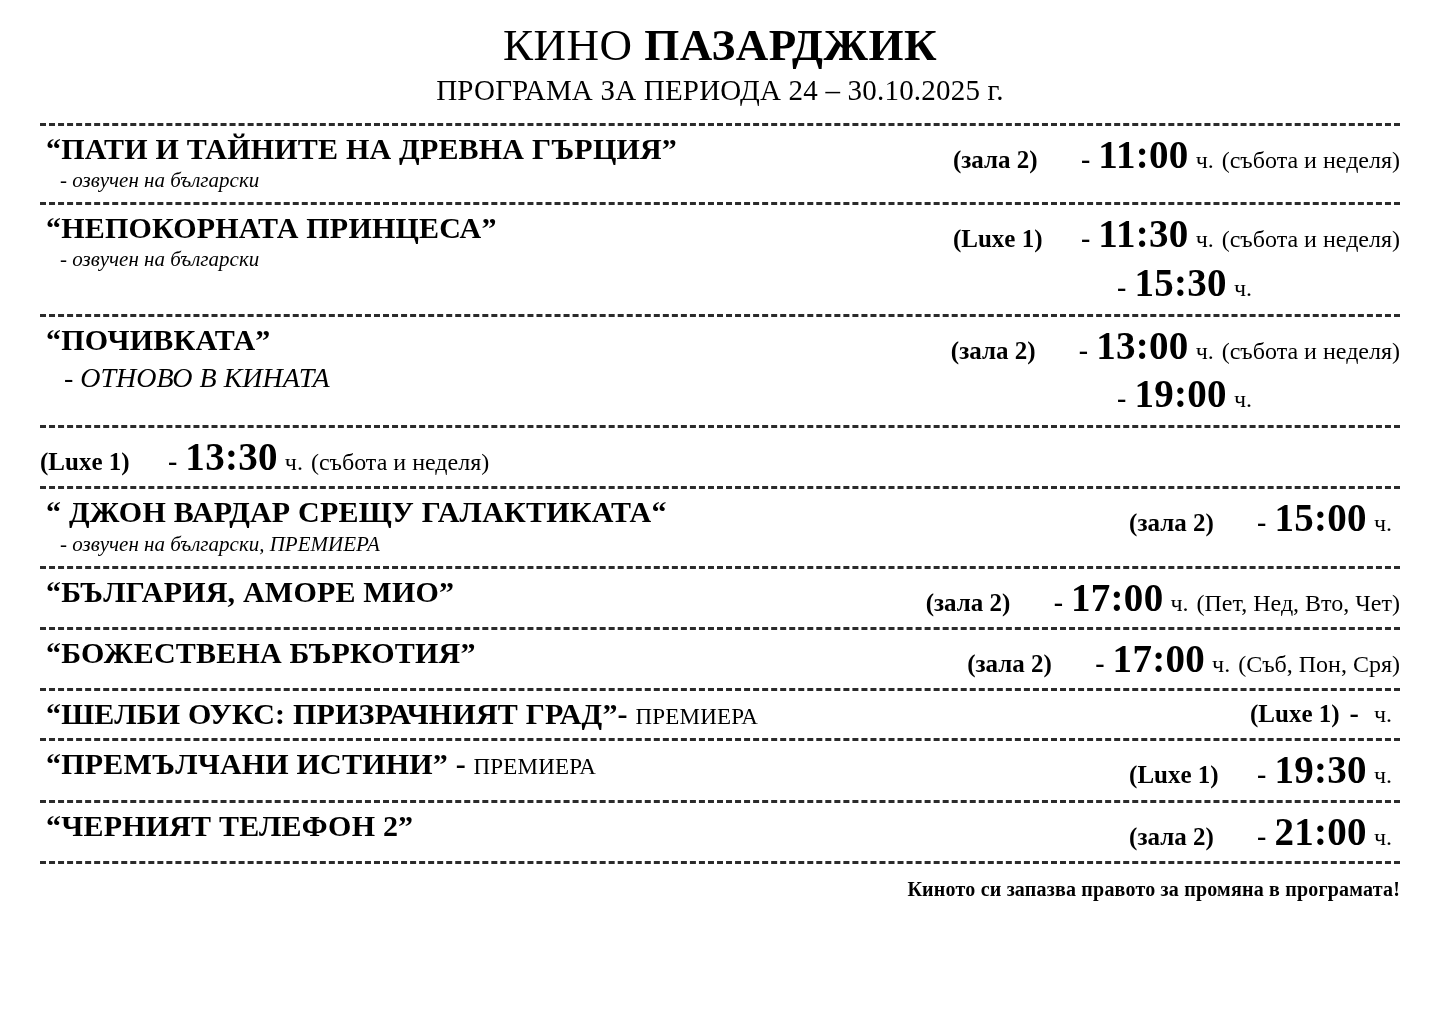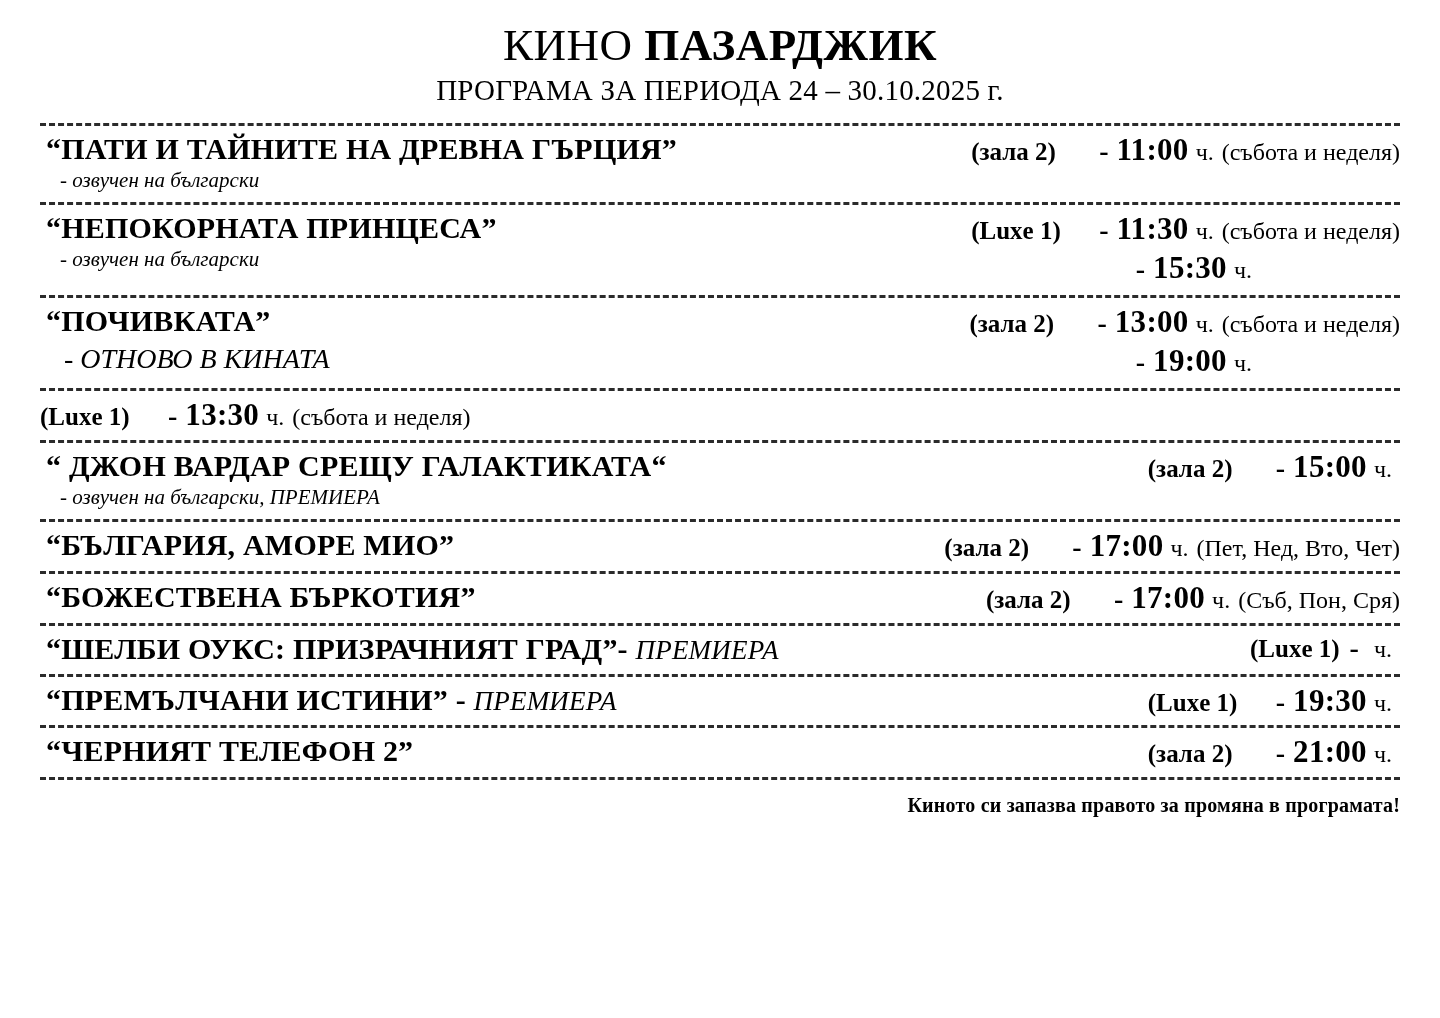--- a/index.html
+++ b/index.html
@@ -85,22 +85,21 @@
     white-space: nowrap;
     letter-spacing: 0.2px;
   }
   .title-note {
     font-size: 20px;
     font-style: italic;
     font-weight: 400;
     letter-spacing: 0;
   }
   .title-note-b {
-    font-size: 27px;
-    font-style: italic;
+    font-size: 23px;
     font-weight: 400;
   }
 
   
   .film-sub {
     font-size: 21px;
     font-style: italic;
     font-weight: 400;
     line-height: 1.2;
     padding-left: 14px;
@@ -130,21 +129,21 @@
     font-weight: 700;
     min-width: 118px;
     text-align: left;
   }
   .dash {
     font-size: 28px;
     font-weight: 700;
     padding: 0 8px 0 10px;
   }
   .time {
-    font-size: 31px;
+    font-size: 39px;
     font-weight: 700;
     letter-spacing: 0.3px;
   }
   .hour-unit {
     font-size: 24px;
     font-weight: 400;
     padding-left: 7px;
   }
   .days {
     font-size: 24px;

